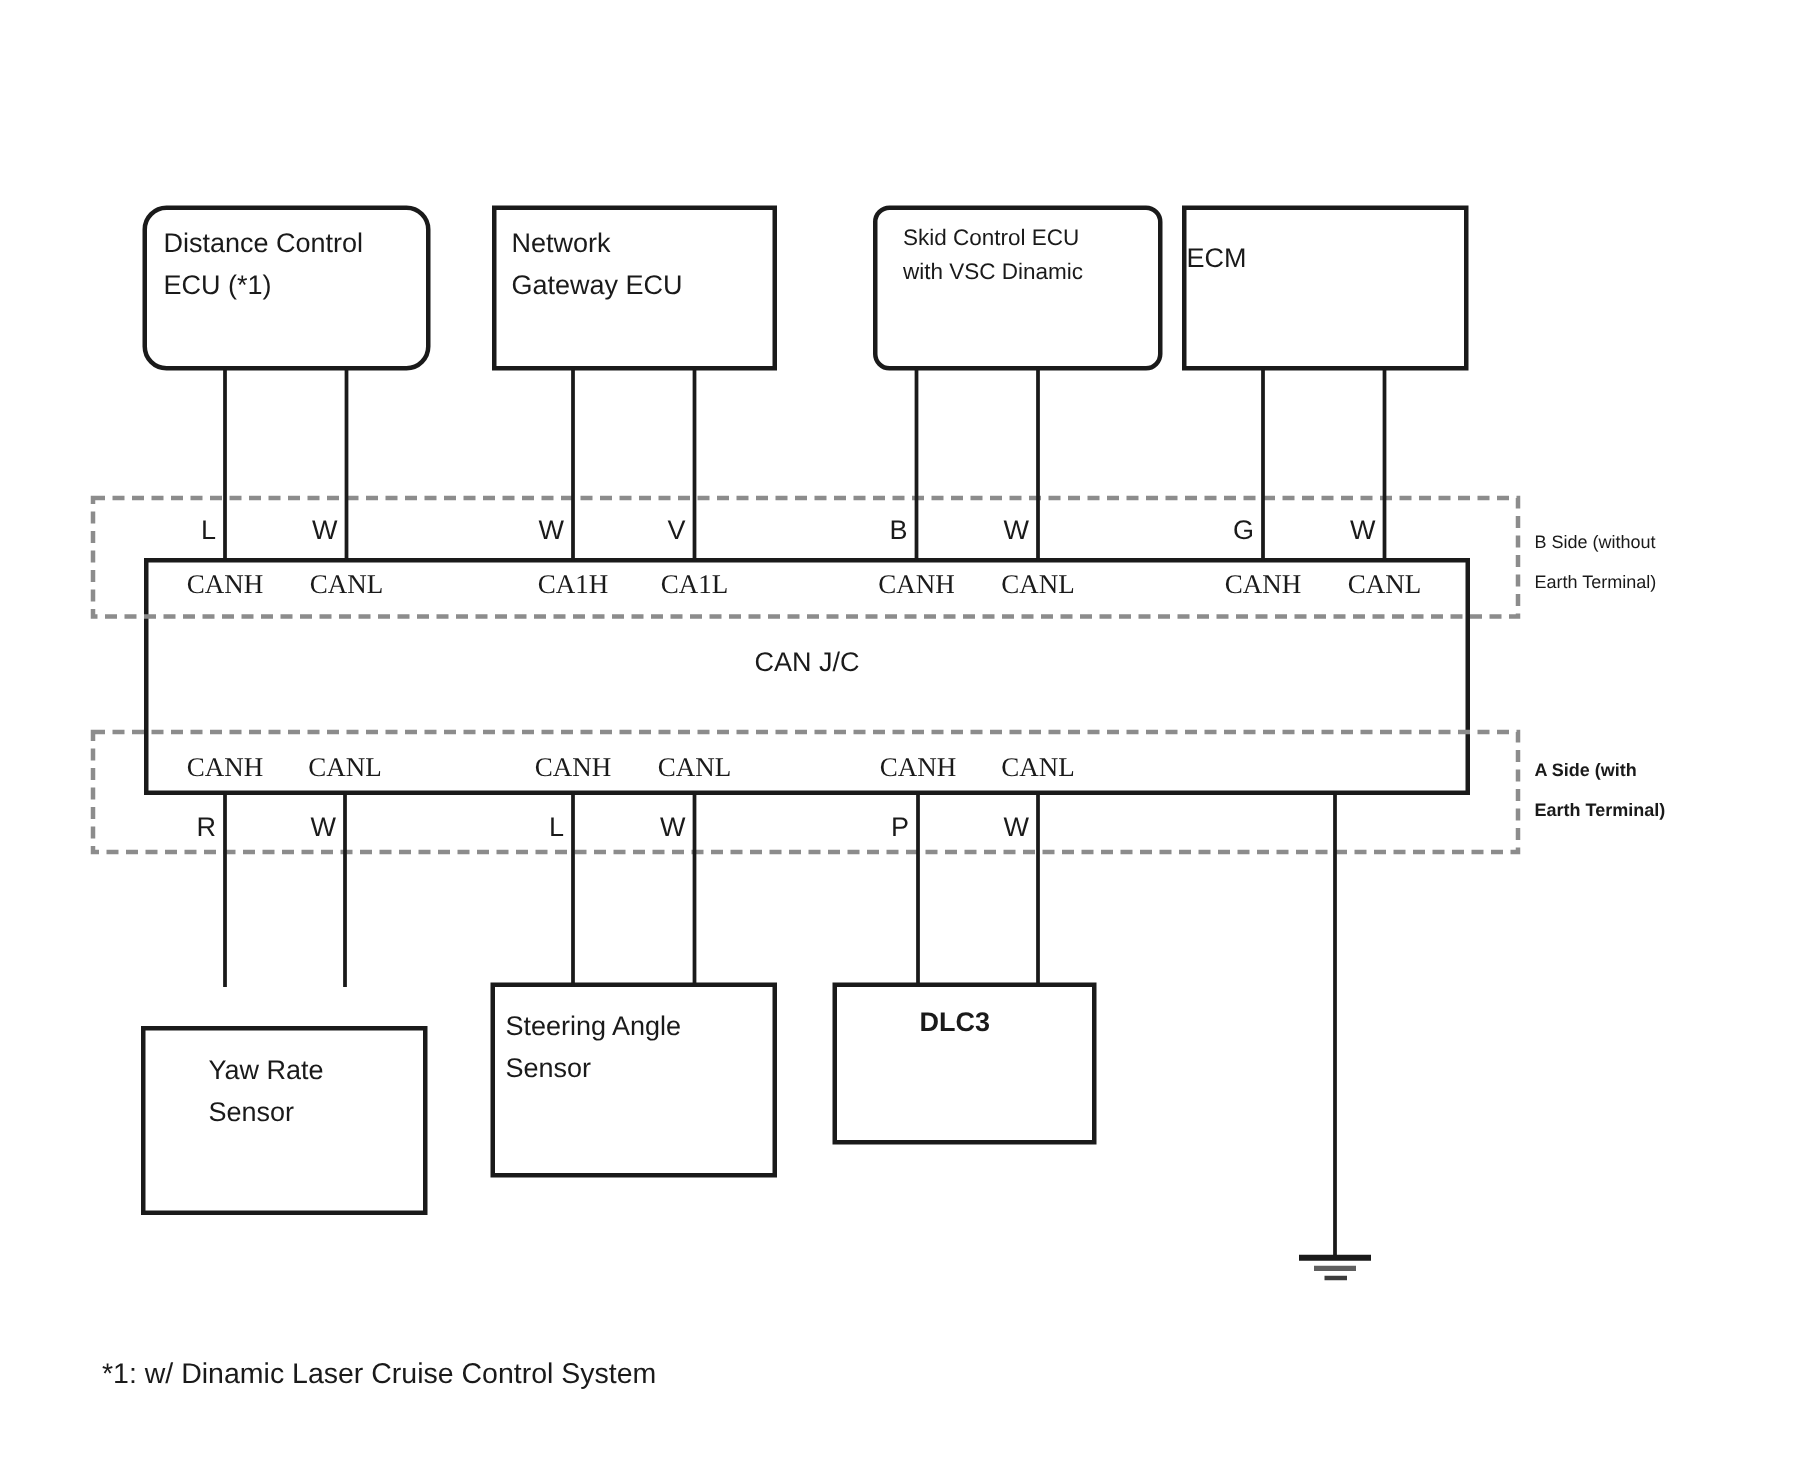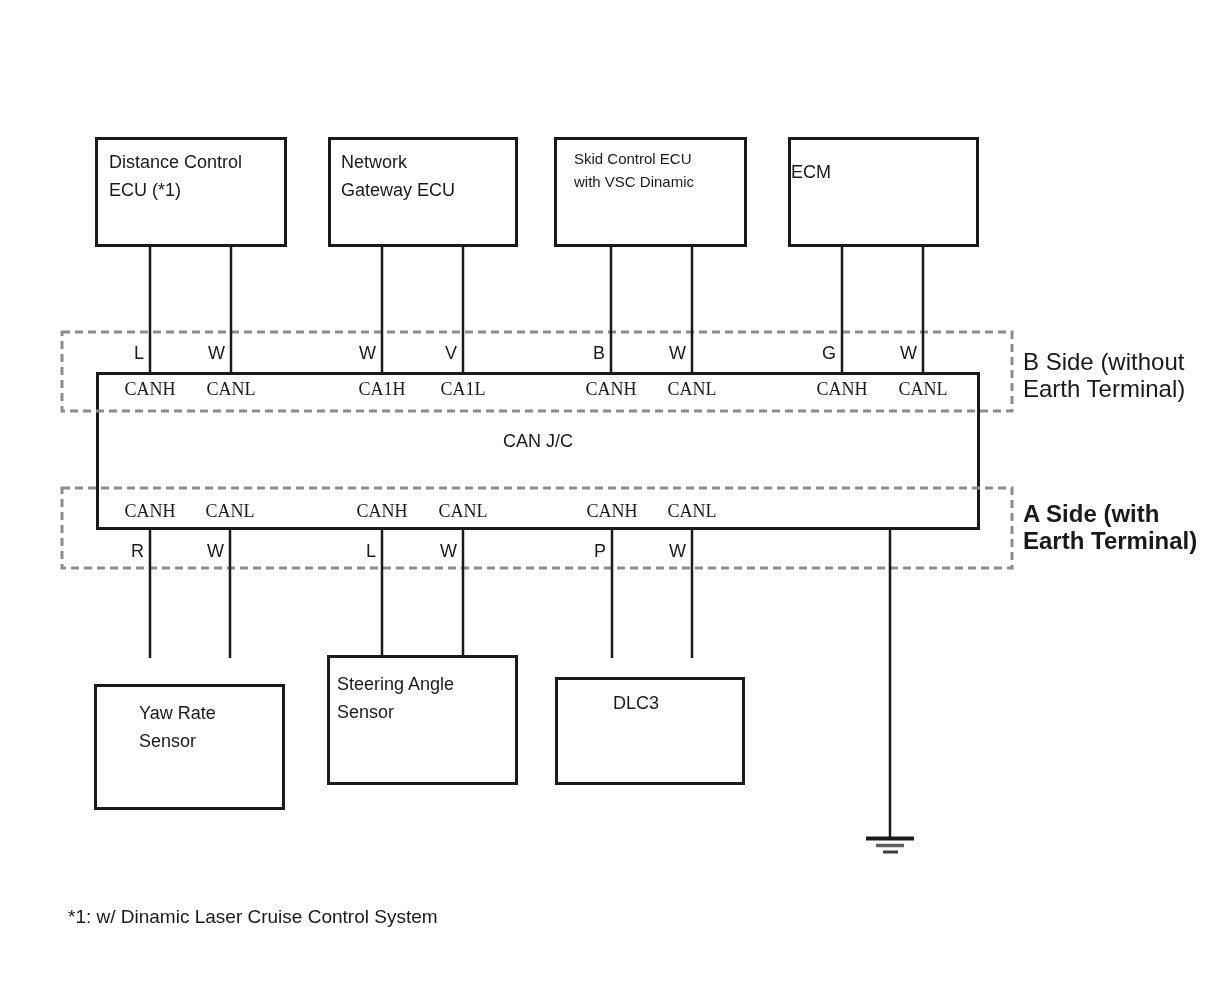--- a/index.html
+++ b/index.html
@@ -64,52 +64,52 @@
   .wcolor {
     position: absolute;
     width: 40px;
     text-align: right;
     font-size: 18px;
     line-height: 19px;
     white-space: nowrap;
   }
   .side-label {
     position: absolute;
-    font-size: 24px;
+    font-size: 12px;
     line-height: 27px;
     white-space: nowrap;
   }
   .footnote {
     position: absolute;
     left: 68px;
     top: 906px;
     font-size: 19px;
     white-space: nowrap;
   }
 </style>
 </head>
 <body>
 
 <div class="canvas">
 
-  <div class="box" style="left:95px; top:137px; width:192px; height:110px;">
+  <div class="box" style="left:95px; top:137px; width:192px; height:110px;border-radius:16px;">
     <div class="pad-distance">
       <div class="line">Distance Control</div>
       <div class="line">ECU (*1)</div>
     </div>
   </div>
 
   <div class="box" style="left:328px; top:137px; width:190px; height:110px;">
     <div class="pad-network">
       <div class="line">Network</div>
       <div class="line">Gateway ECU</div>
     </div>
   </div>
 
-  <div class="box" style="left:554px; top:137px; width:193px; height:110px;">
+  <div class="box" style="left:582px; top:137px; width:193px; height:110px;border-radius:11px;">
     <div class="pad-skid">
       <div class="line">Skid Control ECU</div>
       <div class="line">with VSC Dinamic</div>
     </div>
   </div>
 
   <div class="box" style="left:788px; top:137px; width:191px; height:110px;">
     <div class="pad-ecm">
       <div class="line">ECM</div>
     </div>
@@ -126,21 +126,21 @@
     </div>
   </div>
 
   <div class="box" style="left:327px; top:655px; width:191px; height:130px;">
     <div class="pad-steering">
       <div class="line">Steering Angle</div>
       <div class="line">Sensor</div>
     </div>
   </div>
 
-  <div class="box" style="left:555px; top:677px; width:190px; height:108px;">
+  <div class="box" style="left:555px; top:655px; width:176px; height:108px;font-weight:bold;">
     <div class="pad-dlc3">
       <div class="line">DLC3</div>
     </div>
   </div>
 
   <svg class="overlay" width="1210" height="986" viewBox="0 0 1210 986">
 
     <rect class="dashed" x="62" y="332" width="950" height="79"></rect>
     <rect class="dashed" x="62" y="488" width="950" height="80"></rect>
 

